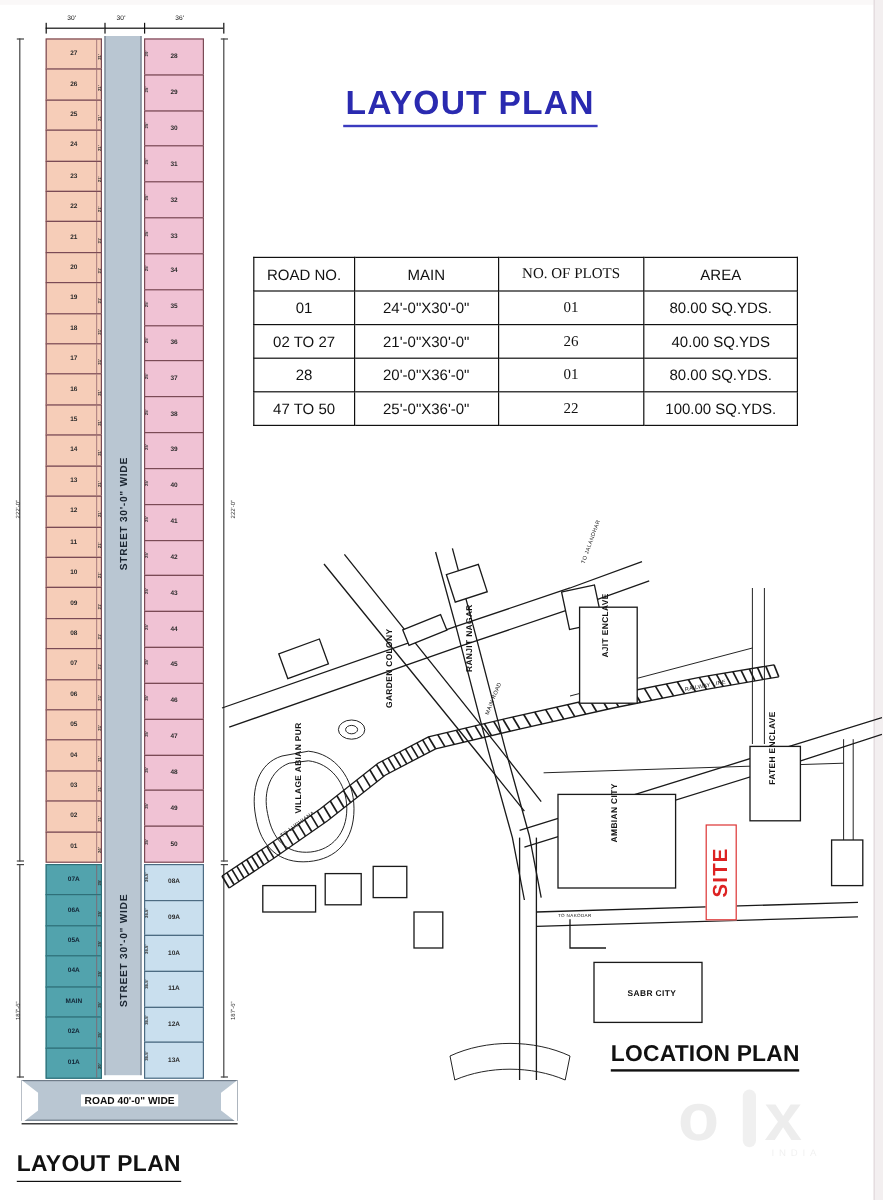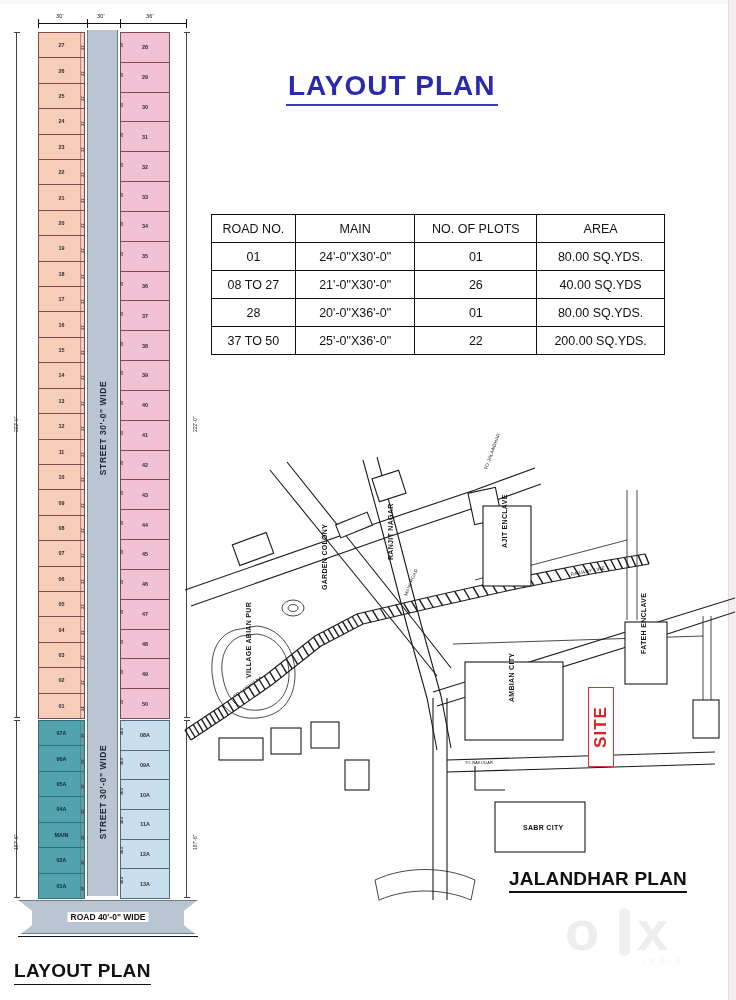--- a/index.html
+++ b/index.html
@@ -115,21 +115,21 @@
     border-collapse:collapse; background:#fff;
   }
   #plot-table td, #plot-table th {
     border:1.4px solid #111; text-align:center;
     font-size:12.5px; color:#111; font-weight:400;
     padding:4px 2px; height:28px; white-space:nowrap;
   }
   #plot-table th { font-weight:400; }
   #plot-table .c0 { width:84px; }
   #plot-table .c1 { width:120px; }
-  #plot-table .c2 { width:122px; }
+  #plot-table .c2 { width:122px;font-family:Liberation Serif, serif; }
   #plot-table .c3 { width:128px; }
 
   
   #location-plan { position:absolute; left:175px; top:430px; width:560px; height:500px; }
   #location-plan svg { position:absolute; left:0; top:0; }
 
   .locbox { fill:#fff; stroke:#1a1a1a; stroke-width:1.1; }
   .rdline { fill:none; stroke:#1a1a1a; stroke-width:1.1; }
   .rdthin { fill:none; stroke:#1a1a1a; stroke-width:.8; }
   .rail   { fill:none; stroke:#1a1a1a; stroke-width:1.1; }
@@ -533,36 +533,36 @@
       </tr>
     </thead>
     <tbody id="plot-table-body">
         <tr>
           <td class="c0">01</td>
           <td class="c1">24'-0"X30'-0"</td>
           <td class="c2">01</td>
           <td class="c3">80.00 SQ.YDS.</td>
         </tr>
         <tr>
-          <td class="c0">08 TO 27</td>
+          <td class="c0">02 TO 27</td>
           <td class="c1">21'-0"X30'-0"</td>
           <td class="c2">26</td>
           <td class="c3">40.00 SQ.YDS</td>
         </tr>
         <tr>
           <td class="c0">28</td>
           <td class="c1">20'-0"X36'-0"</td>
           <td class="c2">01</td>
           <td class="c3">80.00 SQ.YDS.</td>
         </tr>
         <tr>
-          <td class="c0">37 TO 50</td>
+          <td class="c0">47 TO 50</td>
           <td class="c1">25'-0"X36'-0"</td>
           <td class="c2">22</td>
-          <td class="c3">200.00 SQ.YDS.</td>
+          <td class="c3">100.00 SQ.YDS.</td>
         </tr>
       </tbody>
   </table>
 
   <div id="location-plan">
     <svg width="560" height="500" viewBox="0 0 560 500">
 
       <path class="rdline" d="M10 160 L205 92 L300 60 L360 38"></path>
       <path class="rdline" d="M16 176 L210 108 L305 76 L366 54"></path>
 
@@ -707,21 +707,21 @@
       <text class="loctxt sm" x="312" y="40" transform="rotate(-70 312 40)">TO JALANDHAR</text>
       <text class="loctxt sm" x="232" y="166" transform="rotate(-68 232 166)">MAIN ROAD</text>
       <text class="loctxt xs" x="290" y="334">TO NAKODAR</text>
     </svg>
   </div>
 
   <div id="site-marker">
     <span>SITE</span>
   </div>
 
-  <div id="location-caption">JALANDHAR PLAN</div>
+  <div id="location-caption">LOCATION PLAN</div>
 
   <div id="watermark">
     <div class="o">o</div>
     <div class="l"></div>
     <div class="x">x</div>
     <div class="india">INDIA</div>
   </div>
 </div>
 
 </body></html>

